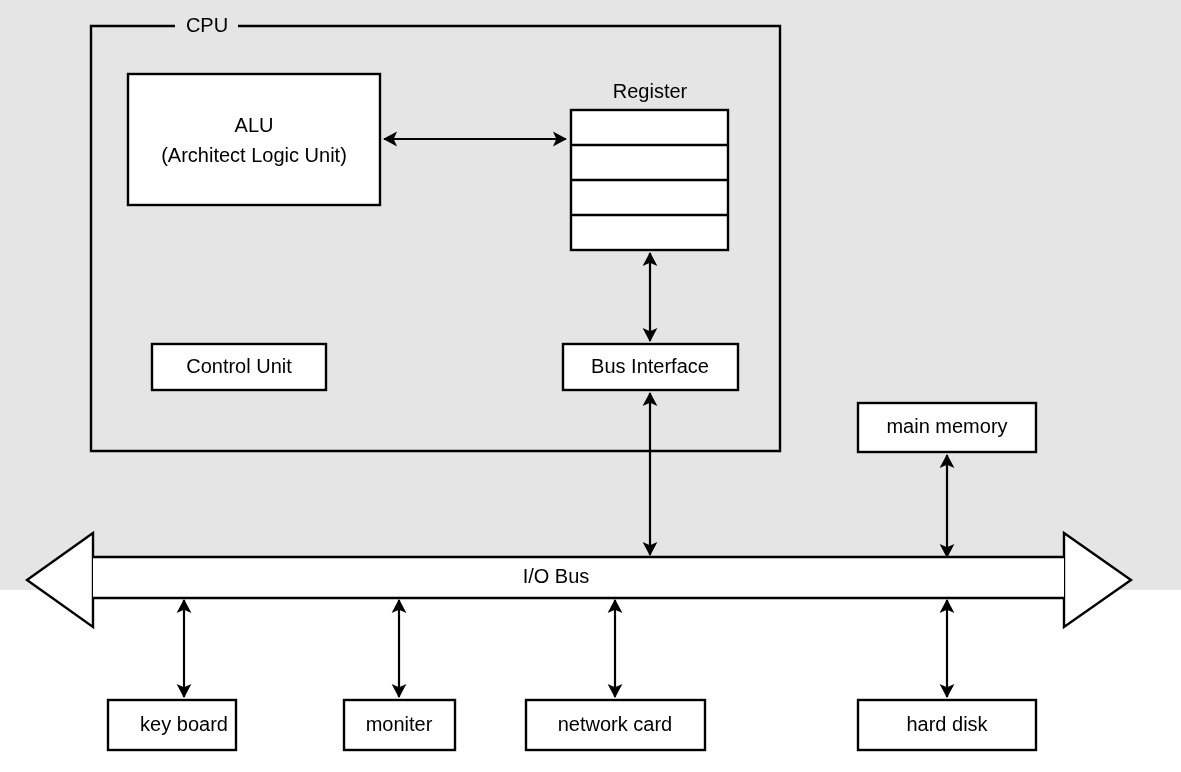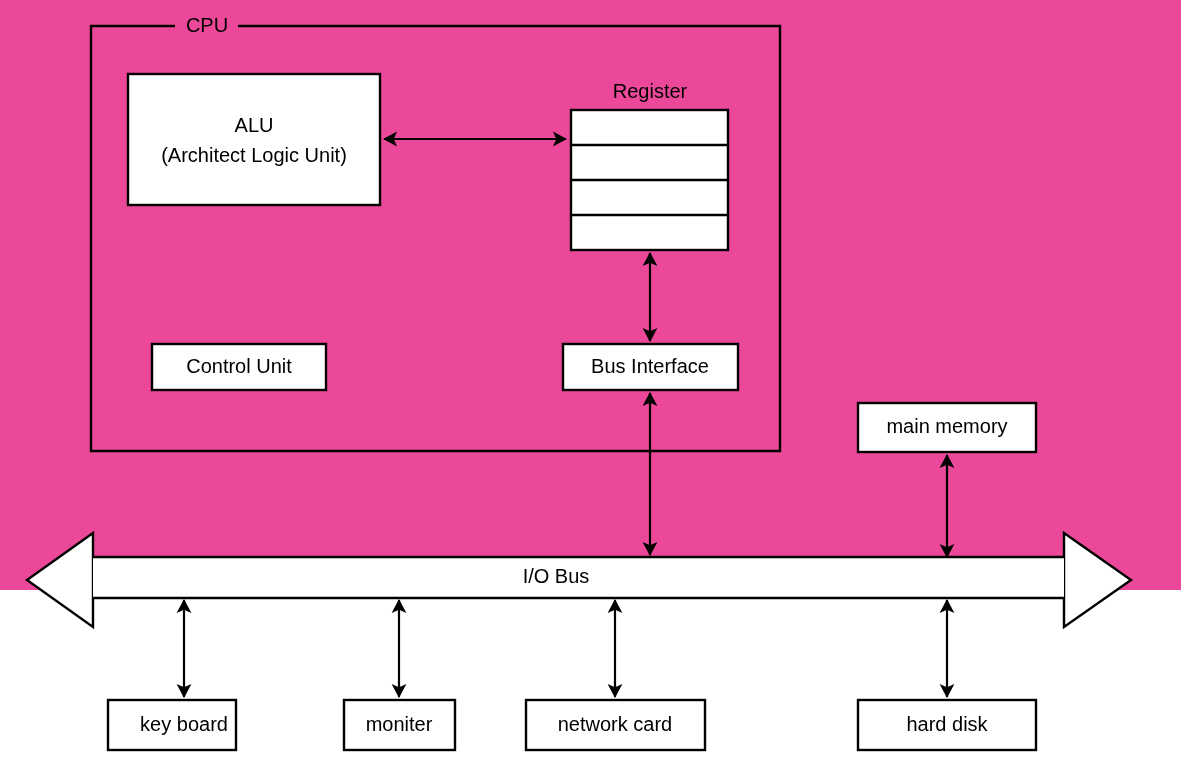--- a/index.html
+++ b/index.html
@@ -11,21 +11,21 @@
   body {
     width: 1181px;
     height: 772px;
     overflow: hidden;
     font-family: "Liberation Sans", sans-serif;
   }
   #diagram-root {
     position: relative;
     width: 1181px;
     height: 590px;
-    background: #ec4899;
+    background: #e5e5e5;
   }
   svg#diagram {
     display: block;
     width: 1181px;
     height: 772px;
   }
   .box-outline {
     fill: #ffffff;
     stroke: #000000;
     stroke-width: 2.4;

